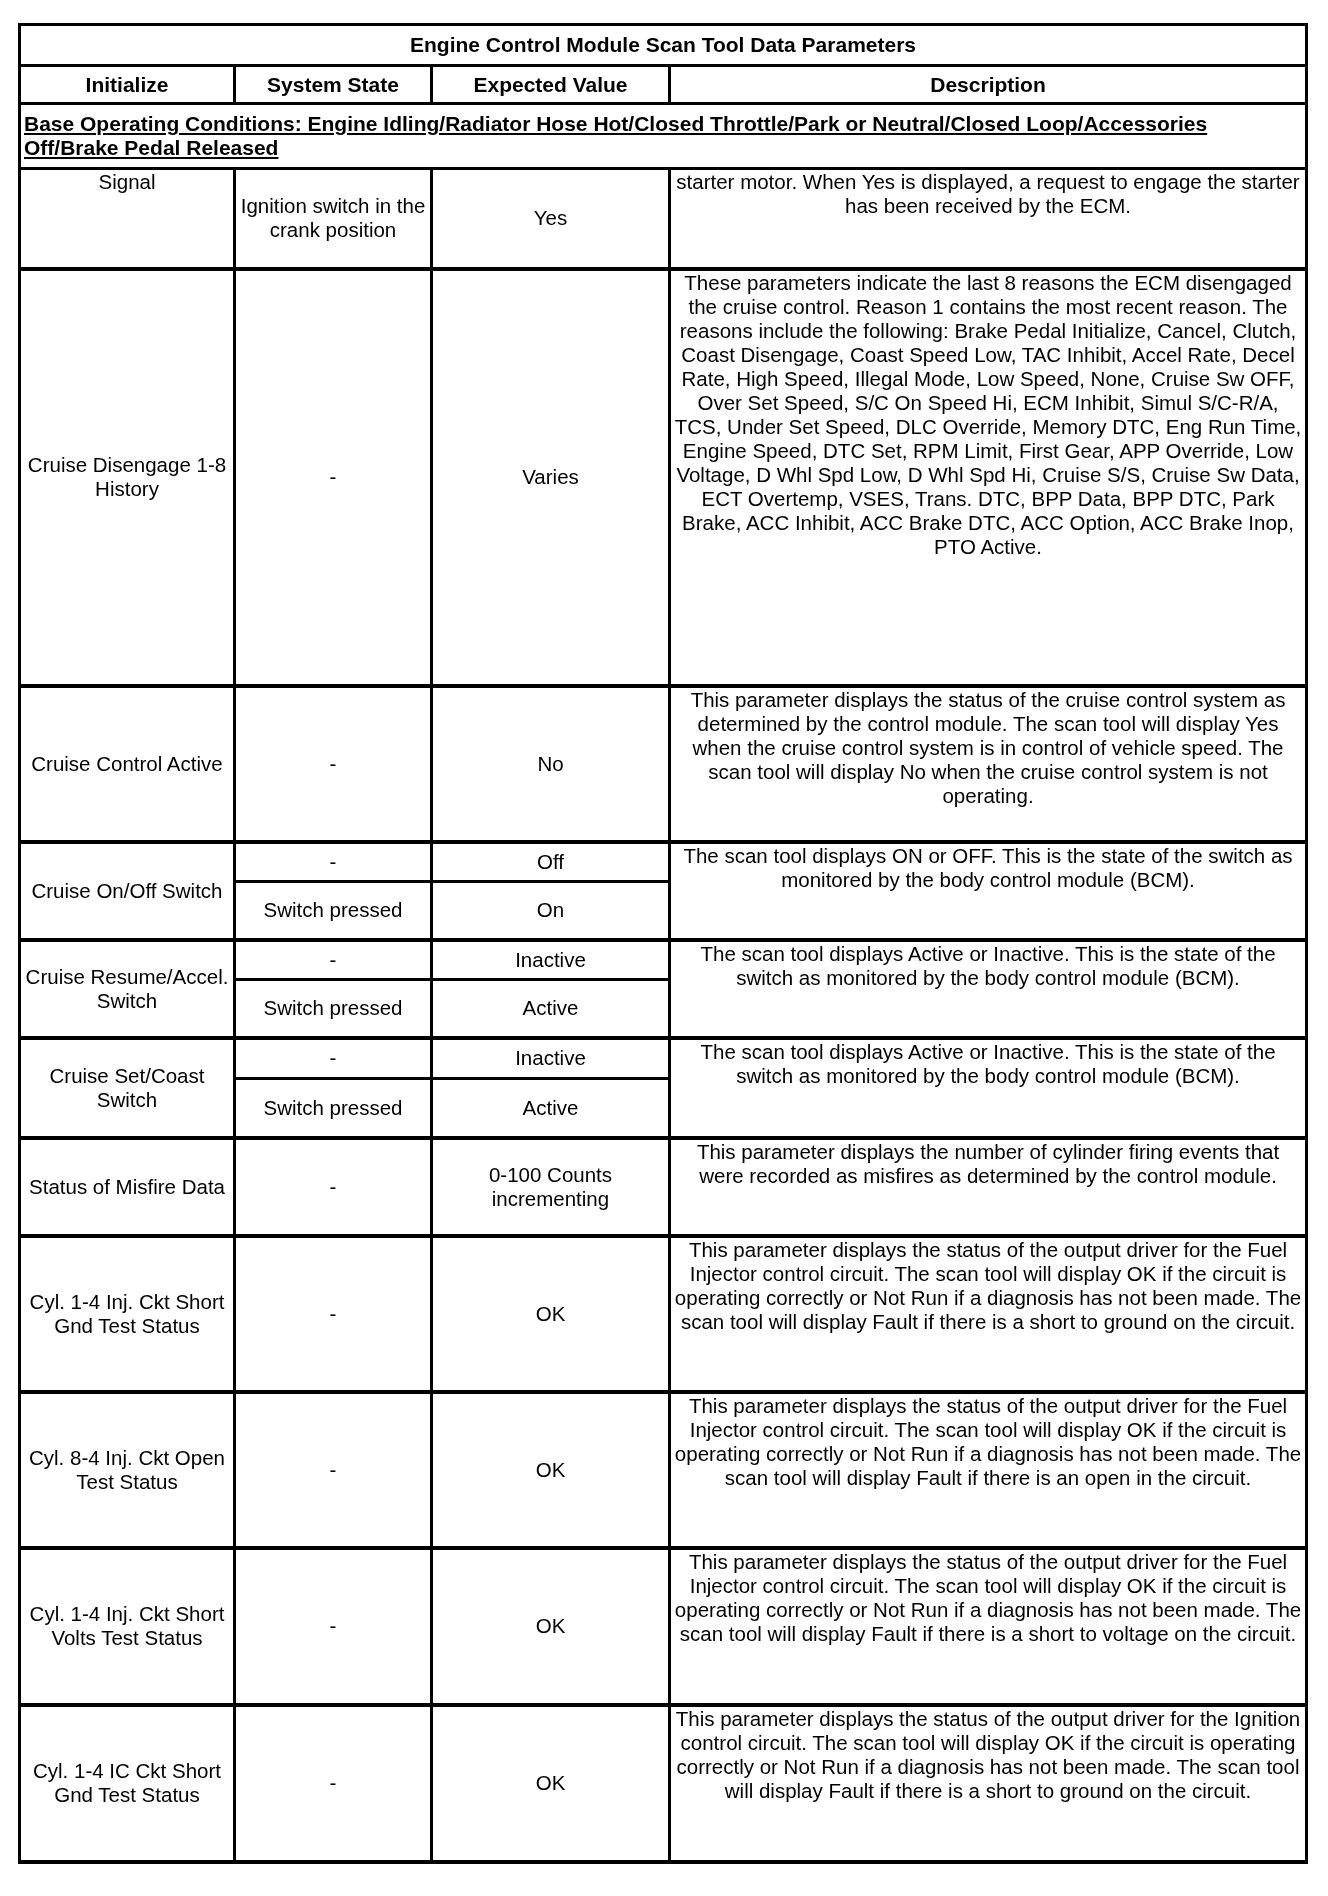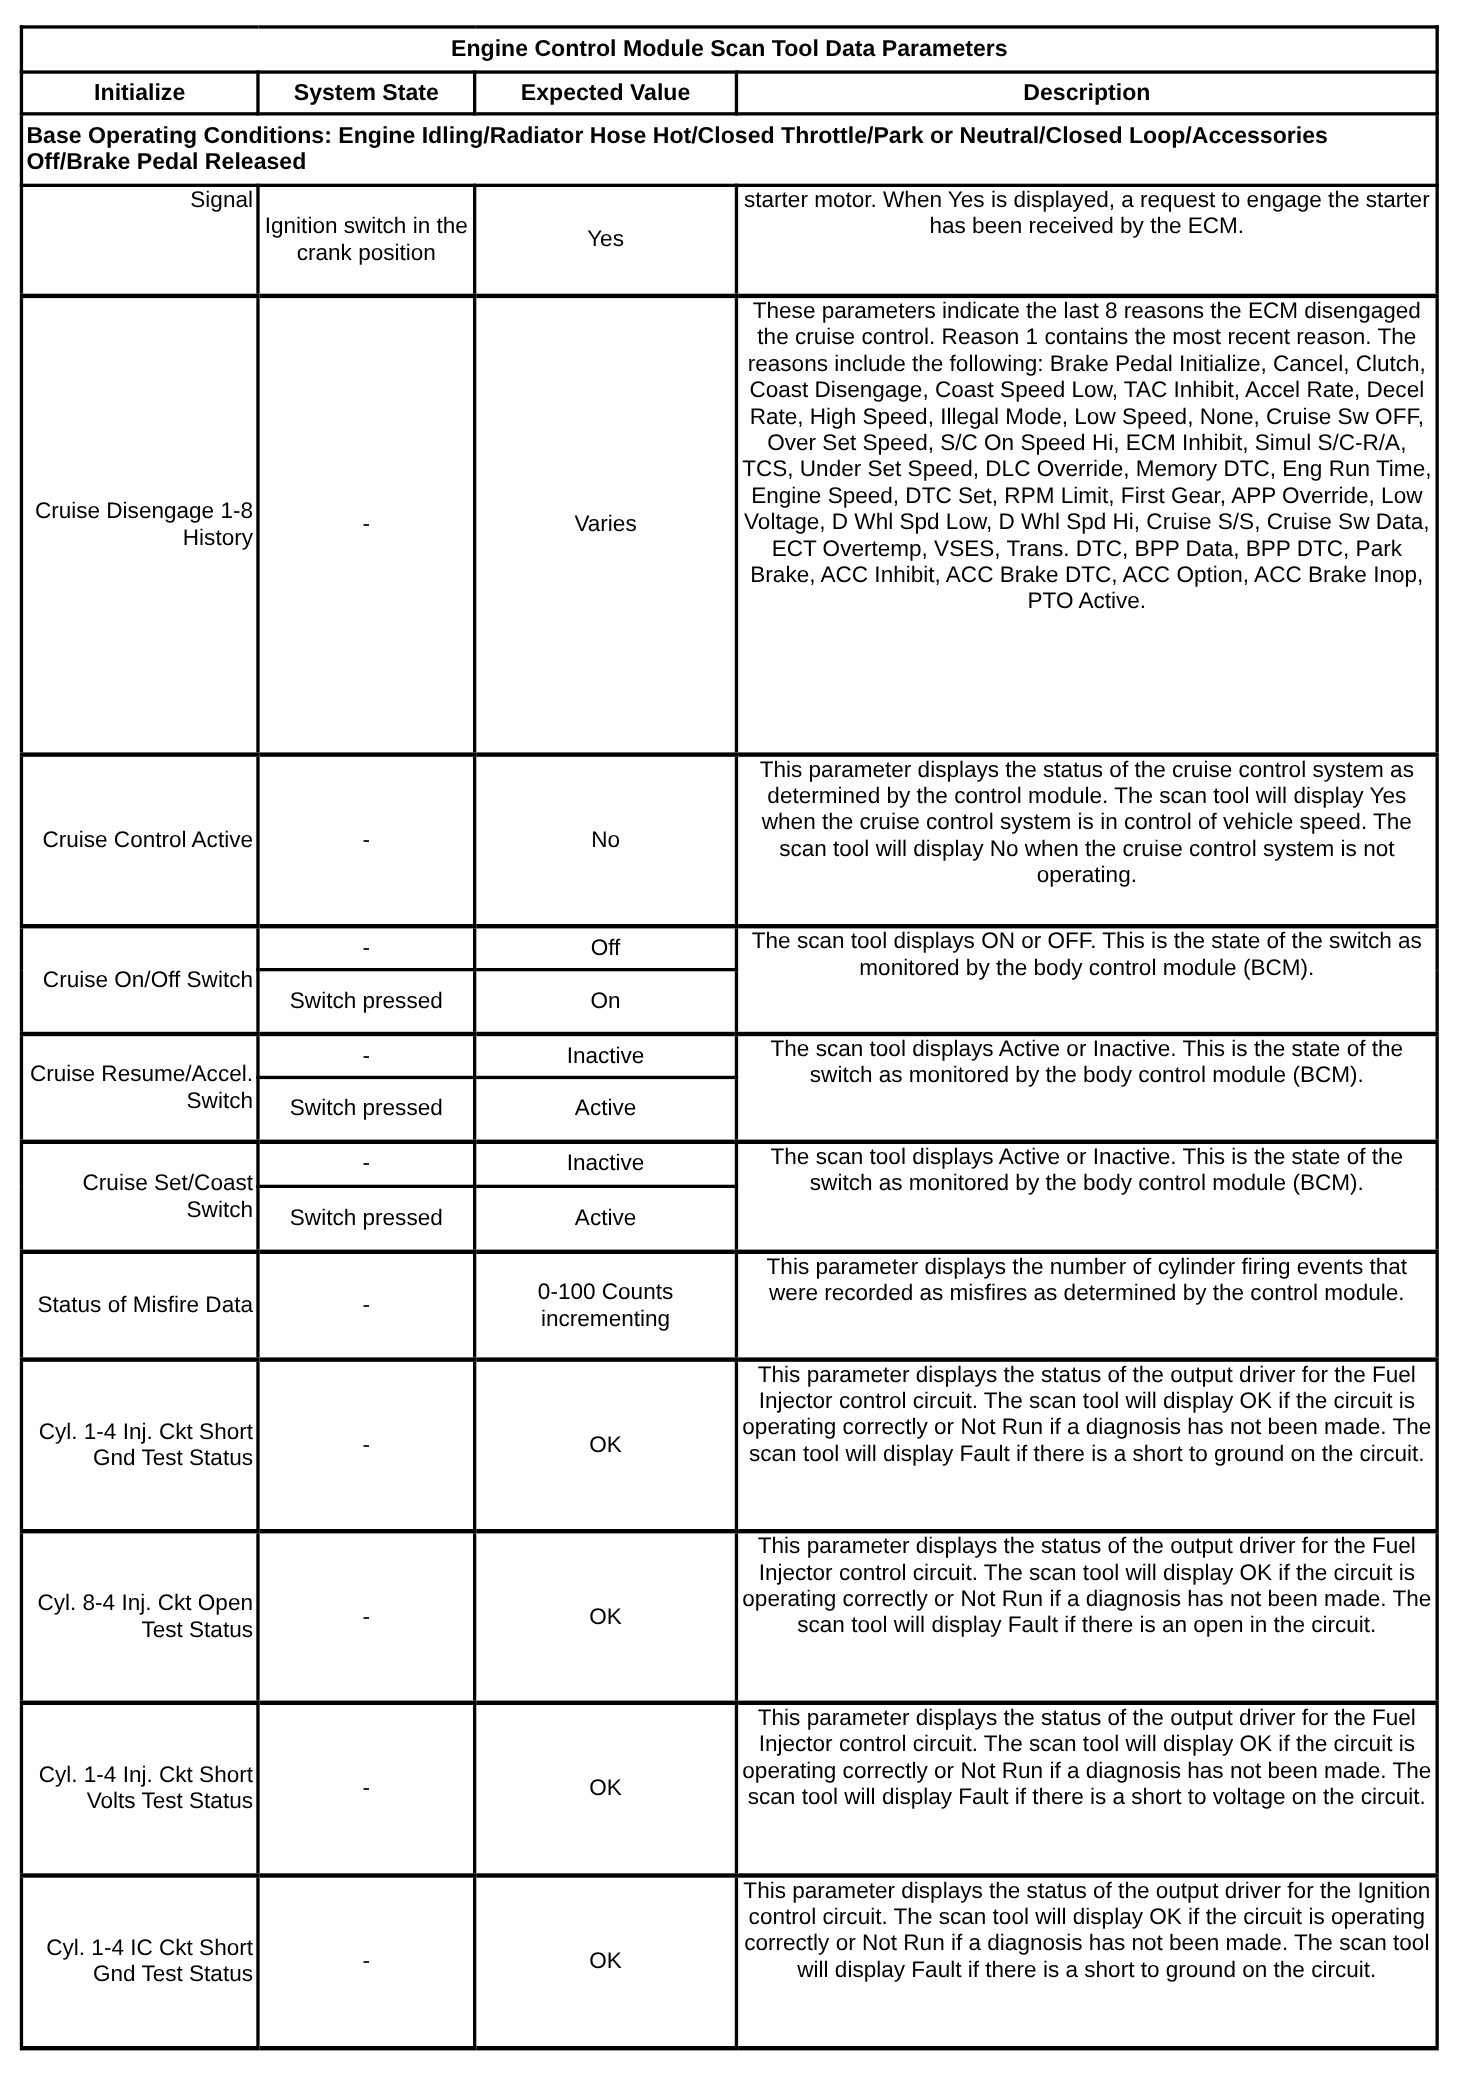--- a/index.html
+++ b/index.html
@@ -17,22 +17,22 @@
     padding: 0 3px;
     overflow: hidden;
   }
   col.c1 { width: 215px; }
   col.c2 { width: 197px; }
   col.c3 { width: 238px; }
   col.c4 { width: 637px; }
   th { font-weight: bold; text-align: center; margin-top: 36px; }
   .title-row th { height: 38px; font-size: 21px; }
   .header-row th { height: 35px; font-size: 21px; border-bottom-width: 4px; }
-  .base-row td { height: 62px; font-weight: bold; font-size: 21px; vertical-align: middle; text-align: left; padding-top: 2px; border-bottom-width: 4px; }
-  td.param { text-align: right; vertical-align: middle; }
+  .base-row td { height: 62px; font-weight: bold; font-size: 21px; vertical-align: middle; text-align: left; padding-top: 2px; border-bottom-width: 4px; text-decoration: underline; }
+  td.param { text-align: center; vertical-align: middle; }
   td.param.top { vertical-align: top; }
   td.center { text-align: center; vertical-align: middle; }
   td.desc { text-align: center; vertical-align: top; padding-top: 2px; }
   tr.big > td { border-bottom-width: 4px; }
   tr.sub > td { border-bottom-width: 3px; }
 </style>
 </head>
 <body>
 
 <table class="doc">

